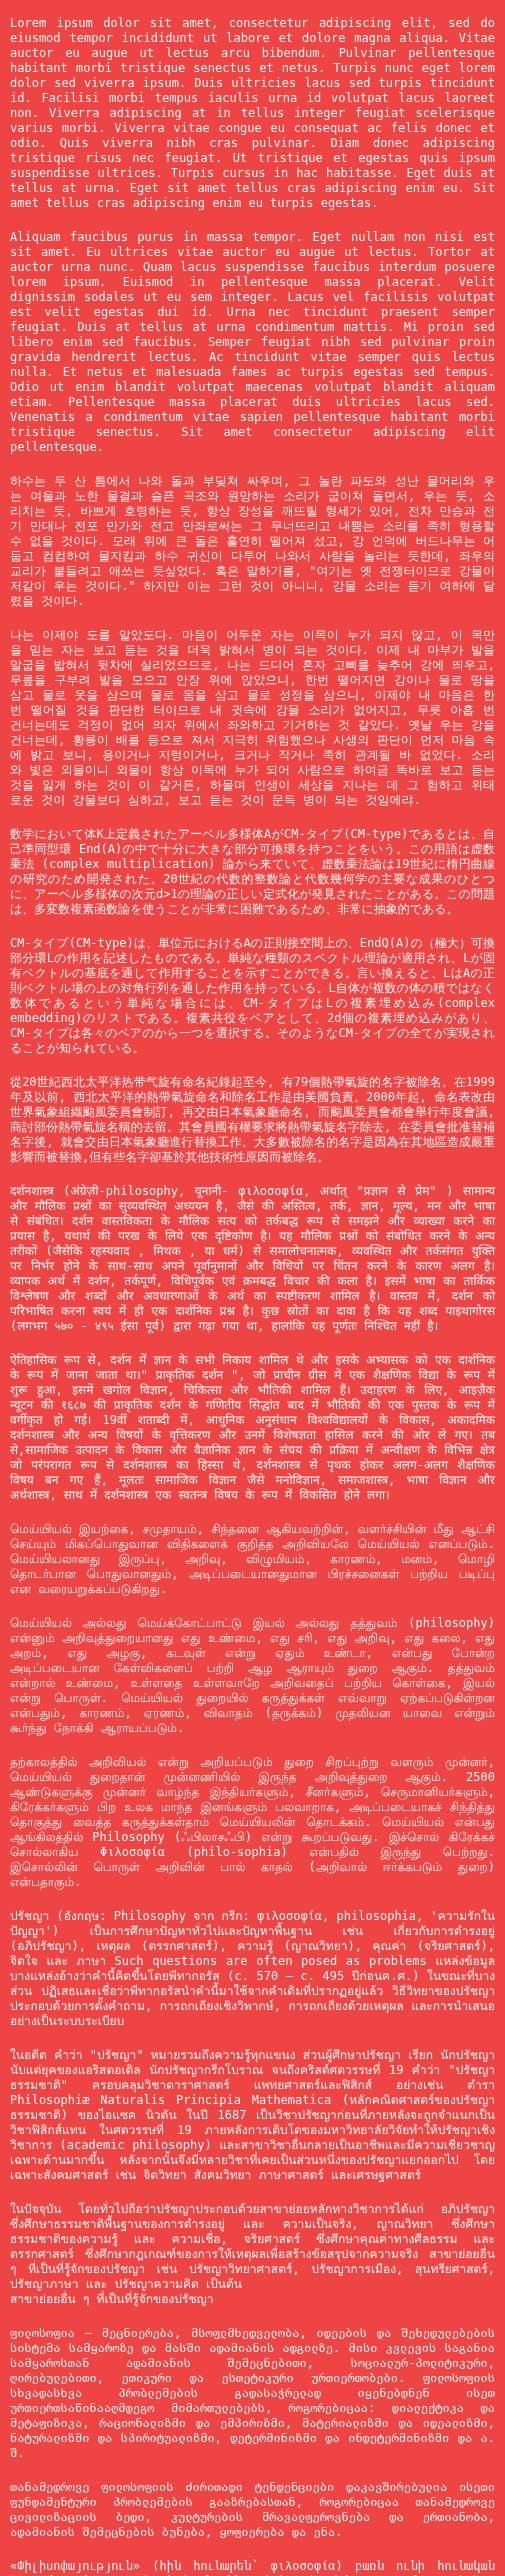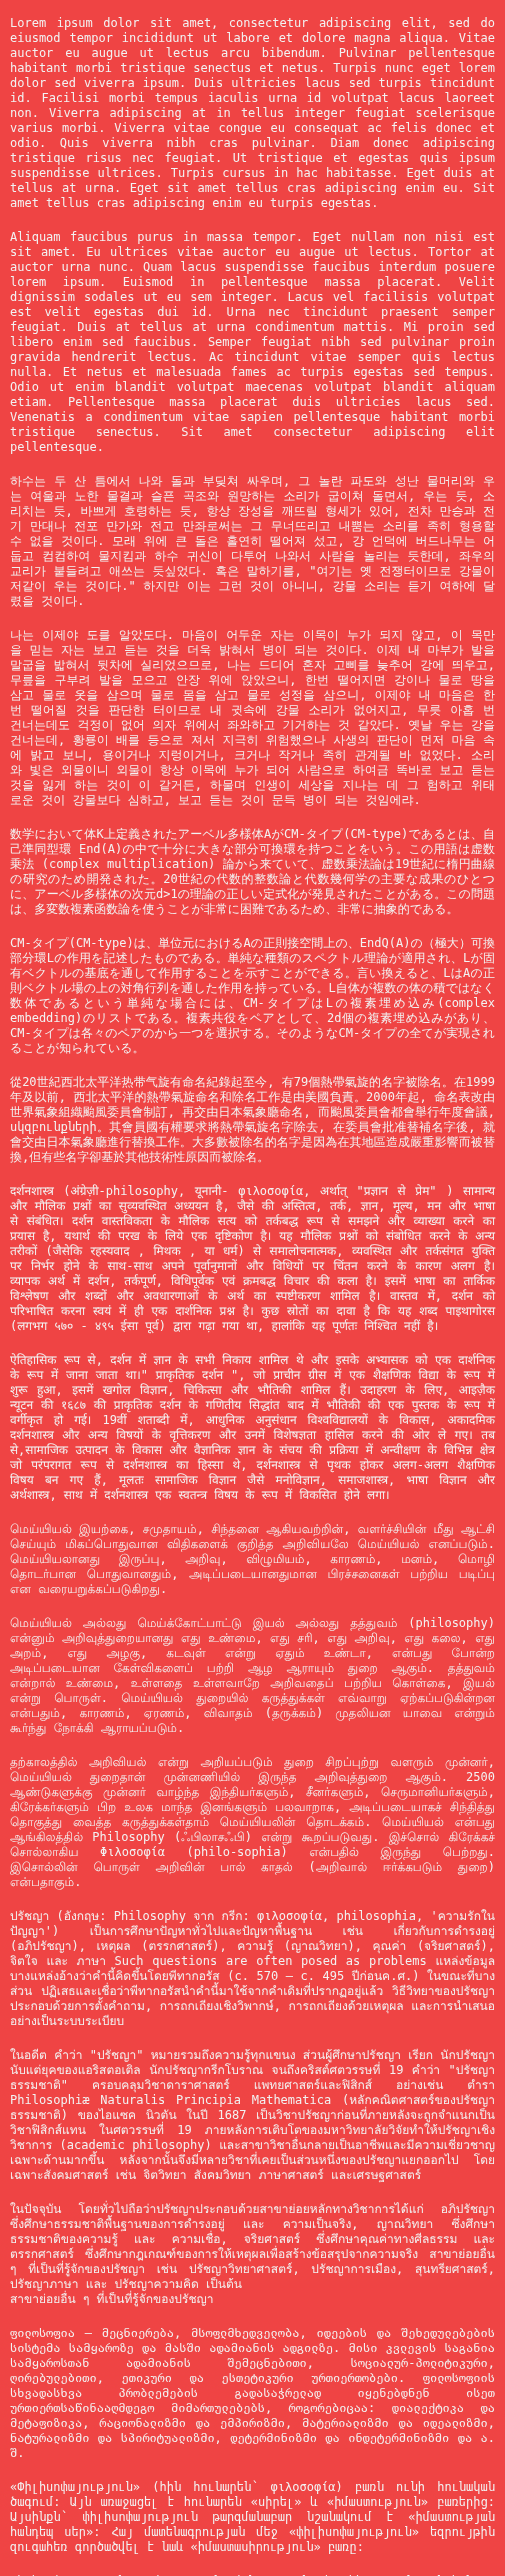--- a/index.html
+++ b/index.html
@@ -34,27 +34,28 @@
 </head>
 <body>
 
 <main class="page">
   <p lang="en">Lorem ipsum dolor sit amet, consectetur adipiscing elit, sed do eiusmod tempor incididunt ut labore et dolore magna aliqua. Vitae auctor eu augue ut lectus arcu bibendum. Pulvinar pellentesque habitant morbi tristique senectus et netus. Turpis nunc eget lorem dolor sed viverra ipsum. Duis ultricies lacus sed turpis tincidunt id. Facilisi morbi tempus iaculis urna id volutpat lacus laoreet non. Viverra adipiscing at in tellus integer feugiat scelerisque varius morbi. Viverra vitae congue eu consequat ac felis donec et odio. Quis viverra nibh cras pulvinar. Diam donec adipiscing tristique risus nec feugiat. Ut tristique et egestas quis ipsum suspendisse ultrices. Turpis cursus in hac habitasse. Eget duis at tellus at urna. Eget sit amet tellus cras adipiscing enim eu. Sit amet tellus cras adipiscing enim eu turpis egestas.</p>
   <p lang="en">Aliquam faucibus purus in massa tempor. Eget nullam non nisi est sit amet. Eu ultrices vitae auctor eu augue ut lectus. Tortor at auctor urna nunc. Quam lacus suspendisse faucibus interdum posuere lorem ipsum. Euismod in pellentesque massa placerat. Velit dignissim sodales ut eu sem integer. Lacus vel facilisis volutpat est velit egestas dui id. Urna nec tincidunt praesent semper feugiat. Duis at tellus at urna condimentum mattis. Mi proin sed libero enim sed faucibus. Semper feugiat nibh sed pulvinar proin gravida hendrerit lectus. Ac tincidunt vitae semper quis lectus nulla. Et netus et malesuada fames ac turpis egestas sed tempus. Odio ut enim blandit volutpat maecenas volutpat blandit aliquam etiam. Pellentesque massa placerat duis ultricies lacus sed. Venenatis a condimentum vitae sapien pellentesque habitant morbi tristique senectus. Sit amet consectetur adipiscing elit pellentesque.</p>
   <p lang="ko">하수는 두 산 틈에서 나와 돌과 부딪쳐 싸우며, 그 놀란 파도와 성난 물머리와 우는 여울과 노한 물결과 슬픈 곡조와 원망하는 소리가 굽이쳐 돌면서, 우는 듯, 소리치는 듯, 바쁘게 호령하는 듯, 항상 장성을 깨뜨릴 형세가 있어, 전차 만승과 전기 만대나 전포 만가와 전고 만좌로써는 그 무너뜨리고 내뿜는 소리를 족히 형용할 수 없을 것이다. 모래 위에 큰 돌은 홀연히 떨어져 섰고, 강 언덕에 버드나무는 어둡고 컴컴하여 물지킴과 하수 귀신이 다투어 나와서 사람을 놀리는 듯한데, 좌우의 교리가 붙들려고 애쓰는 듯싶었다. 혹은 말하기를, "여기는 옛 전쟁터이므로 강물이 저같이 우는 것이다." 하지만 이는 그런 것이 아니니, 강물 소리는 듣기 여하에 달렸을 것이다.</p>
   <p lang="ko">나는 이제야 도를 알았도다. 마음이 어두운 자는 이목이 누가 되지 않고, 이 목만을 믿는 자는 보고 듣는 것을 더욱 밝혀서 병이 되는 것이다. 이제 내 마부가 발을 말굽을 밟혀서 뒷차에 실리었으므로, 나는 드디어 혼자 고삐를 늦추어 강에 띄우고, 무릎을 구부려 발을 모으고 안장 위에 앉았으니, 한번 떨어지면 강이나 물로 땅을 삼고 물로 옷을 삼으며 물로 몸을 삼고 물로 성정을 삼으니, 이제야 내 마음은 한번 떨어질 것을 판단한 터이므로 내 귓속에 강물 소리가 없어지고, 무릇 아홉 번 건너는데도 걱정이 없어 의자 위에서 좌와하고 기거하는 것 같았다. 옛날 우는 강을 건너는데, 황룡이 배를 등으로 져서 지극히 위험했으나 사생의 판단이 먼저 마음 속에 밝고 보니, 용이거나 지렁이거나, 크거나 작거나 족히 관계될 바 없었다. 소리와 빛은 외물이니 외물이 항상 이목에 누가 되어 사람으로 하여금 똑바로 보고 듣는 것을 잃게 하는 것이 이 같거든, 하물며 인생이 세상을 지나는 데 그 험하고 위태로운 것이 강물보다 심하고, 보고 듣는 것이 문득 병이 되는 것임에랴.</p>
   <p lang="ja">数学において体K上定義されたアーベル多様体AがCM-タイプ(CM-type)であるとは、自己準同型環 End(A)の中で十分に大きな部分可換環を持つことをいう。この用語は虚数乗法 (complex multiplication) 論から来ていて、虚数乗法論は19世紀に楕円曲線の研究のため開発された。20世紀の代数的整数論と代数幾何学の主要な成果のひとつに、アーベル多様体の次元d&gt;1の理論の正しい定式化が発見されたことがある。この問題は、多変数複素函数論を使うことが非常に困難であるため、非常に抽象的である。</p>
   <p lang="ja">CM-タイプ(CM-type)は、単位元におけるAの正則接空間上の、EndQ(A)の（極大）可換部分環Lの作用を記述したものである。単純な種類のスペクトル理論が適用され、Lが固有ベクトルの基底を通して作用することを示すことができる。言い換えると、LはAの正則ベクトル場の上の対角行列を通した作用を持っている。L自体が複数の体の積ではなく数体であるという単純な場合には、CM-タイプはLの複素埋め込み(complex embedding)のリストである。複素共役をペアとして、2d個の複素埋め込みがあり、CM-タイプは各々のペアのから一つを選択する。そのようなCM-タイプの全てが実現されることが知られている。</p>
-  <p lang="zh">從20世紀西北太平洋热带气旋有命名紀錄起至今, 有79個熱帶氣旋的名字被除名。在1999年及以前, 西北太平洋的熱帶氣旋命名和除名工作是由美國負責。2000年起, 命名表改由世界氣象組織颱風委員會制訂, 再交由日本氣象廳命名, 而颱風委員會都會舉行年度會議, սկզբունքների。其會員國有權要求將熱帶氣旋名字除去, 在委員會批准替補名字後, 就會交由日本氣象廳進行替換工作。大多數被除名的名字是因為在其地區造成嚴重影響而被替換,但有些名字卻基於其他技術性原因而被除名。</p>
+  <p lang="zh">從20世紀西北太平洋热带气旋有命名紀錄起至今, 有79個熱帶氣旋的名字被除名。在1999年及以前, 西北太平洋的熱帶氣旋命名和除名工作是由美國負責。2000年起, 命名表改由世界氣象組織颱風委員會制訂, 再交由日本氣象廳命名, 而颱風委員會都會舉行年度會議, 商討部份熱帶氣旋名稱的去留。其會員國有權要求將熱帶氣旋名字除去, 在委員會批准替補名字後, 就會交由日本氣象廳進行替換工作。大多數被除名的名字是因為在其地區造成嚴重影響而被替換,但有些名字卻基於其他技術性原因而被除名。</p>
   <p lang="hi">दर्शनशास्त्र (अंग्रेज़ी-philosophy, यूनानी- φιλοσοφία, अर्थात् "प्रज्ञान से प्रेम" ) सामान्य और मौलिक प्रश्नों का सुव्यवस्थित अध्ययन है, जैसे की अस्तित्व, तर्क, ज्ञान, मूल्य, मन और भाषा से संबंधित। दर्शन वास्तविकता के मौलिक सत्य को तर्कबद्ध रूप से समझने और व्याख्या करने का प्रयास है, यथार्थ की परख के लिये एक दृष्टिकोण है। यह मौलिक प्रश्नों को संबोधित करने के अन्य तरीकों (जैसेकि रहस्यवाद , मिथक , या धर्म) से समालोचनात्मक, व्यवस्थित और तर्कसंगत युक्ति पर निर्भर होने के साथ-साथ अपने पूर्वानुमानों और विधियों पर चिंतन करने के कारण अलग है। व्यापक अर्थ में दर्शन, तर्कपूर्ण, विधिपूर्वक एवं क्रमबद्ध विचार की कला है। इसमें भाषा का तार्किक विश्लेषण और शब्दों और अवधारणाओं के अर्थ का स्पष्टीकरण शामिल है। वास्तव में, दर्शन को परिभाषित करना स्वयं में ही एक दार्शनिक प्रश्न है। कुछ स्रोतों का दावा है कि यह शब्द पाइथागोरस (लगभग ५७० - ४९५ ईसा पूर्व) द्वारा गढ़ा गया था, हालांकि यह पूर्णतः निश्चित नहीं है।</p>
   <p lang="hi">ऐतिहासिक रूप से, दर्शन में ज्ञान के सभी निकाय शामिल थे और इसके अभ्यासक को एक दार्शनिक के रूप में जाना जाता था।" प्राकृतिक दर्शन ", जो प्राचीन ग्रीस में एक शैक्षणिक विद्या के रूप में शुरू हुआ, इसमें खगोल विज्ञान, चिकित्सा और भौतिकी शामिल हैं। उदाहरण के लिए, आइज़ैक न्यूटन  की १६८७ की प्राकृतिक दर्शन के गणितीय सिद्धांत बाद में भौतिकी की एक पुस्तक के रूप में वर्गीकृत हो गई। 19वीं शताब्दी में, आधुनिक अनुसंधान विश्वविद्यालयों के विकास, अकादमिक दर्शनशास्त्र और अन्य विषयों के वृत्तिकरण और उनमें विशेषज्ञता हासिल करने की ओर ले गए। तब से,सामाजिक उत्पादन के विकास और वैज्ञानिक ज्ञान के संचय की प्रक्रिया में अन्वीक्षण के विभिन्न क्षेत्र जो परंपरागत रूप से दर्शनशास्त्र का हिस्सा थे, दर्शनशास्त्र से पृथक होकर अलग-अलग शैक्षणिक विषय बन गए हैं, मूलतः सामाजिक विज्ञान जैसे  मनोविज्ञान, समाजशास्त्र, भाषा विज्ञान और अर्थशास्त्र, साथ में दर्शनशास्त्र एक स्वतन्त्र विषय के रूप में विकसित होने लगा।</p>
   <p lang="ta">மெய்யியல் இயற்கை, சமுதாயம், சிந்தனை ஆகியவற்றின், வளர்ச்சியின் மீது ஆட்சி செய்யும் மிகப்பொதுவான விதிகளைக் குறித்த அறிவியலே மெய்யியல் எனப்படும். மெய்யியலானது இருப்பு, அறிவு, விழுமியம், காரணம், மனம், மொழி தொடர்பான பொதுவானதும், அடிப்படையானதுமான பிரச்சனைகள் பற்றிய படிப்பு என வரையறுக்கப்படுகிறது.</p>
   <p lang="ta">மெய்யியல் அல்லது மெய்க்கோட்பாட்டு இயல் அல்லது தத்துவம் (philosophy) என்னும் அறிவுத்துறையானது எது உண்மை, எது சரி, எது அறிவு, எது கலை, எது அறம், எது அழகு, கடவுள் என்று ஏதும் உண்டா, என்பது போன்ற அடிப்படையான கேள்விகளைப் பற்றி ஆழ ஆராயும் துறை ஆகும். தத்துவம் என்றால் உண்மை, உள்ளதை உள்ளவாறே அறிவதைப் பற்றிய கொள்கை, இயல் என்று பொருள். மெய்யியல் துறையில் கருத்துக்கள் எவ்வாறு ஏற்கப்படுகின்றன என்பதும், காரணம், ஏரணம், விவாதம் (தருக்கம்) முதலியன யாவை என்றும் கூர்ந்து நோக்கி ஆராயப்படும்.</p>
   <p lang="ta">தற்காலத்தில் அறிவியல் என்று அறியப்படும் துறை சிறப்புற்று வளரும் முன்னர், மெய்யியல் துறைதான் முன்னணியில் இருந்த அறிவுத்துறை ஆகும். 2500 ஆண்டுகளுக்கு முன்னர் வாழ்ந்த இந்தியர்களும், சீனர்களும், செருமானியர்களும், கிரேக்கர்களும் பிற உலக மாந்த இனங்களும் பலவாறாக, அடிப்படையாகச் சிந்தித்து தொகுத்து வைத்த கருத்துக்கள்தாம் மெய்யியலின் தொடக்கம். மெய்யியல் என்பது ஆங்கிலத்தில் Philosophy (ஃபிலாசஃபி) என்று கூறப்படுவது. இச்சொல் கிரேக்கச் சொல்லாகிய Φιλοσοφία (philo-sophia) என்பதில் இருந்து பெற்றது. இசொல்லின் பொருள் அறிவின் பால் காதல் (அறிவால் ஈர்க்கபடும் துறை) என்பதாகும்.</p>
   <p lang="th">ปรัชญา (อังกฤษ: Philosophy จาก กรีก: φιλοσοφία, philosophia, 'ความรักในปัญญา') เป็นการศึกษาปัญหาทั่วไปและปัญหาพื้นฐาน เช่น เกี่ยวกับการดำรงอยู่ (อภิปรัชญา), เหตุผล (ตรรกศาสตร์), ความรู้ (ญาณวิทยา), คุณค่า (จริยศาสตร์), จิตใจ และ ภาษา Such questions are often posed as problems แหล่งข้อมูลบางแหล่งอ้างว่าคำนี้คิดขึ้นโดยพีทากอรัส (c. 570 – c. 495 ปีก่อนค.ศ.) ในขณะที่บางส่วน ปฏิเสธและเชื่อว่าพีทากอรัสนำคำนี้มาใช้จากคำเดิมที่ปรากฏอยู่แล้ว วิธีวิทยาของปรัชญาประกอบด้วยการตั้งคำถาม, การถกเถียงเชิงวิพากษ์, การถกเถียงด้วยเหตุผล และการนำเสนออย่างเป็นระบบระเบียบ</p>
   <p lang="th">ในอดีต คำว่า "ปรัชญา" หมายรวมถึงความรู้ทุกแขนง ส่วนผู้ศึกษาปรัชญา เรียก นักปรัชญา นับแต่ยุคของแอริสตอเติล นักปรัชญากรีกโบราณ จนถึงคริสต์ศตวรรษที่ 19 คำว่า "ปรัชญาธรรมชาติ" ครอบคลุมวิชาดาราศาสตร์ แพทยศาสตร์และฟิสิกส์ อย่างเช่น ตำรา Philosophiæ Naturalis Principia Mathematica (หลักคณิตศาสตร์ของปรัชญาธรรมชาติ) ของไอแซค นิวตัน ในปี 1687 เป็นวิชาปรัชญาก่อนที่ภายหลังจะถูกจำแนกเป็นวิชาฟิสิกส์แทน ในศตวรรษที่ 19 ภายหลังการเติบโตของมหาวิทยาลัยวิจัยทำให้ปรัชญาเชิงวิชาการ (academic philosophy) และสาขาวิชาอื่นกลายเป็นอาชีพและมีความเชี่ยวชาญเฉพาะด้านมากขึ้น หลังจากนั้นจึงมีหลายวิชาที่เคยเป็นส่วนหนึ่งของปรัชญาแยกออกไป โดยเฉพาะสังคมศาสตร์ เช่น จิตวิทยา สังคมวิทยา ภาษาศาสตร์ และเศรษฐศาสตร์</p>
   <p lang="th">ในปัจจุบัน โดยทั่วไปถือว่าปรัชญาประกอบด้วยสาขาย่อยหลักทางวิชาการได้แก่ อภิปรัชญา ซึ่งศึกษาธรรมชาติพื้นฐานของการดำรงอยู่ และ ความเป็นจริง, ญาณวิทยา ซึ่งศึกษาธรรมชาติของความรู้ และ ความเชื่อ, จริยศาสตร์ ซึ่งศึกษาคุณค่าทางศีลธรรม และ ตรรกศาสตร์ ซึ่งศึกษากฎเกณฑ์ของการให้เหตุผลเพื่อสร้างข้อสรุปจากความจริง สาขาย่อยอื่น ๆ ที่เป็นที่รู้จักของปรัชญา เช่น ปรัชญาวิทยาศาสตร์, ปรัชญาการเมือง, สุนทรียศาสตร์, ปรัชญาภาษา และ ปรัชญาความคิด เป็นต้น
 สาขาย่อยอื่น ๆ ที่เป็นที่รู้จักของปรัชญา</p>
   <p lang="ka">ფილოსოფია — მეცნიერება, მსოფლმხედველობა, იდეების და შეხედულებების სისტემა სამყაროზე და მასში ადამიანის ადგილზე. მისი კვლევის საგანია სამყაროსთან ადამიანის შემეცნებითი, სოციალურ-პოლიტიკური, ღირებულებითი, ეთიკური და ესთეტიკური ურთიერთობები. ფილოსოფიის სხვადასხვა პრობლემების გადასაჭრელად იყენებდნენ ისეთ ურთიერთსაწინააღმდეგო მიმართულებებს, როგორებიცაა: დიალექტიკა და მეტაფიზიკა, რაციონალიზმი და ემპირიზმი, მატერიალიზმი და იდეალიზმი, ნატურალიზმი და სპირიტუალიზმი, დეტერმინიზმი და ინდეტერმინიზმი და ა. შ.</p>
+  <p lang="ka">თანამედროვე ფილოსოფიის ძირითადი ტენდენციები დაკავშირებულია ისეთი ფუნდამენტური პრობლემების გააზრებასთან, როგორებიცაა თანამედროვე ცივილიზაციის ბედი, კულტურების მრავალფეროვნება და ერთიანობა, ადამიანის შემეცნების ბუნება, ყოფიერება და ენა.</p>
   <p lang="hy">«Փիլիսոփայություն» (հին հունարեն՝ φιλοσοφία) բառն ունի հունական ծագում: Այն առաջացել է հունարեն «սիրել» և «իմաստություն» բառերից: Այսինքն՝ փիլիսոփայություն թարգմանաբար նշանակում է «իմաստության հանդեպ սեր»: Հայ մատենագրության մեջ «փիլիսոփայություն» եզրույթին զուգահեռ գործածվել է նաև «իմաստասիրություն» բառը:</p>
   <p lang="hy">Փիլիսոփայություն, գիտություն իմացության և կեցության ընդհանուր սկզբունքների և օրինաչափությունների մասին: Ձգտում է պարզաբանել ամբողջ կեցության ընդհանուր կապը և միավորել մարդկային գիտելիքի բոլոր ոլորտները: Փիլիսոփայությունը կարելի է համարել որոշակի աշխարհայացք և աշխարհըմբռնում, որն ունի նաև մեթոդաբանական գործառնություններ:</p>
 </main>
 
 
 </body></html>

